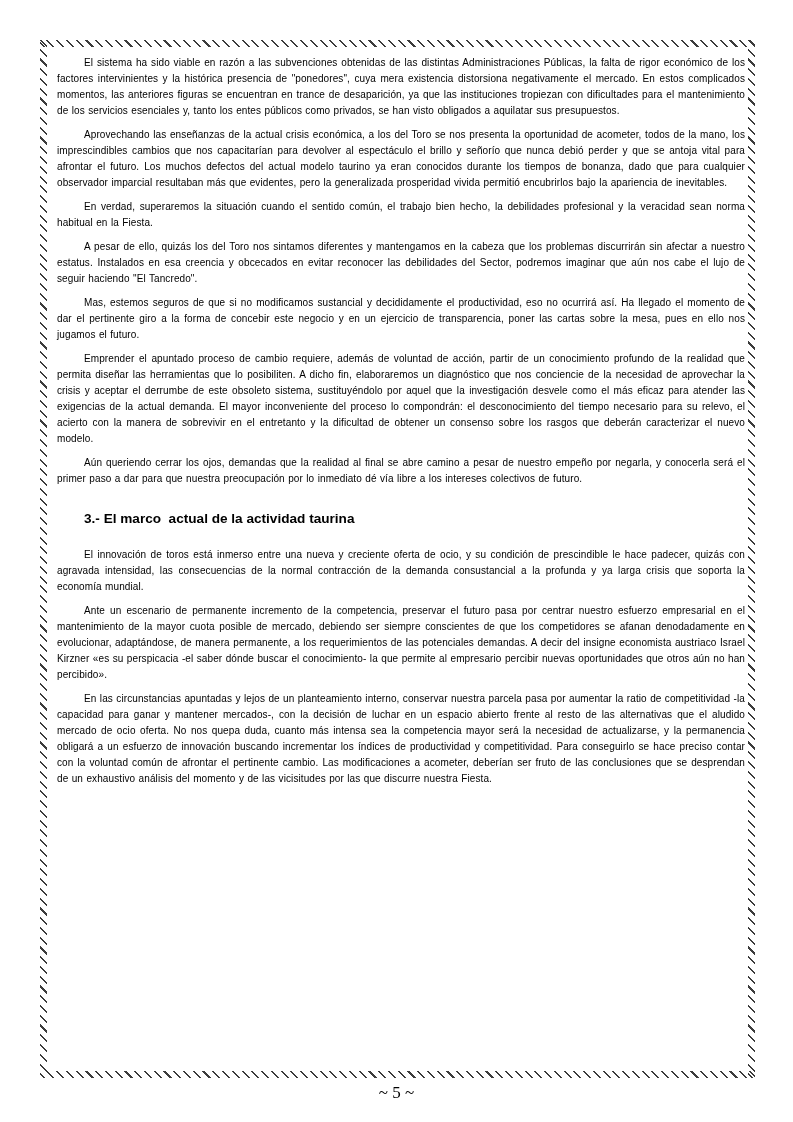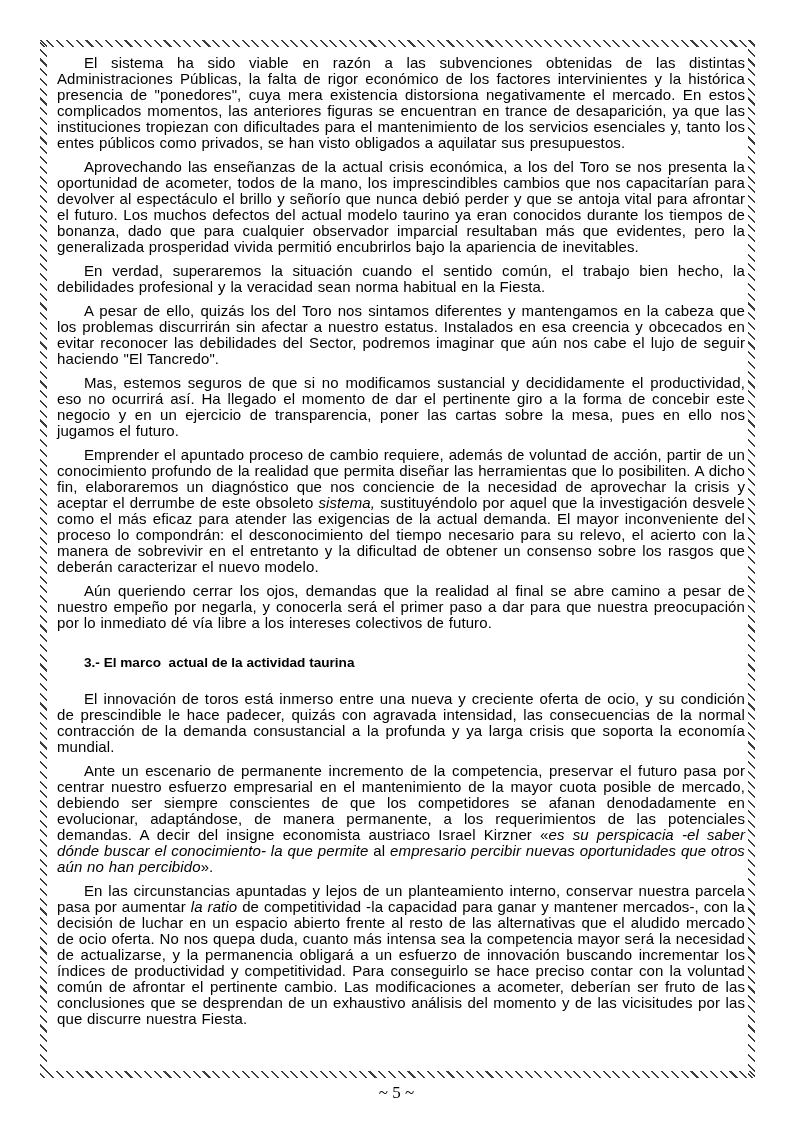--- a/index.html
+++ b/index.html
@@ -28,36 +28,36 @@
   .border-right  { left: 748px; top: 40px;   width: 7px;   height: 1038px; }
 
   .content {
     position: absolute;
     left: 57px;
     top: 55px;
     width: 688px;
   }
   .content p.body {
     margin: 0 0 8px 0;
-    font-size: 15px;
+    font-size: 10px;
     line-height: 16px;
     text-align: justify;
     text-indent: 27px;
     letter-spacing: 0.1px;
     word-spacing: 0.5px;
   }
   .content h2.heading {
     margin: 24px 0 20px 0;
     font-size: 13.6px;
     line-height: 16px;
     font-weight: bold;
     text-indent: 27px;
     white-space: pre-wrap;
   }
-  .it { font-style: italic; }
+  .it { }
 
   .footer {
     position: absolute;
     left: 0;
     right: 0;
     top: 1083px;
     text-align: center;
     font-family: "Liberation Serif", serif;
     font-size: 17px;
     color: #000;

